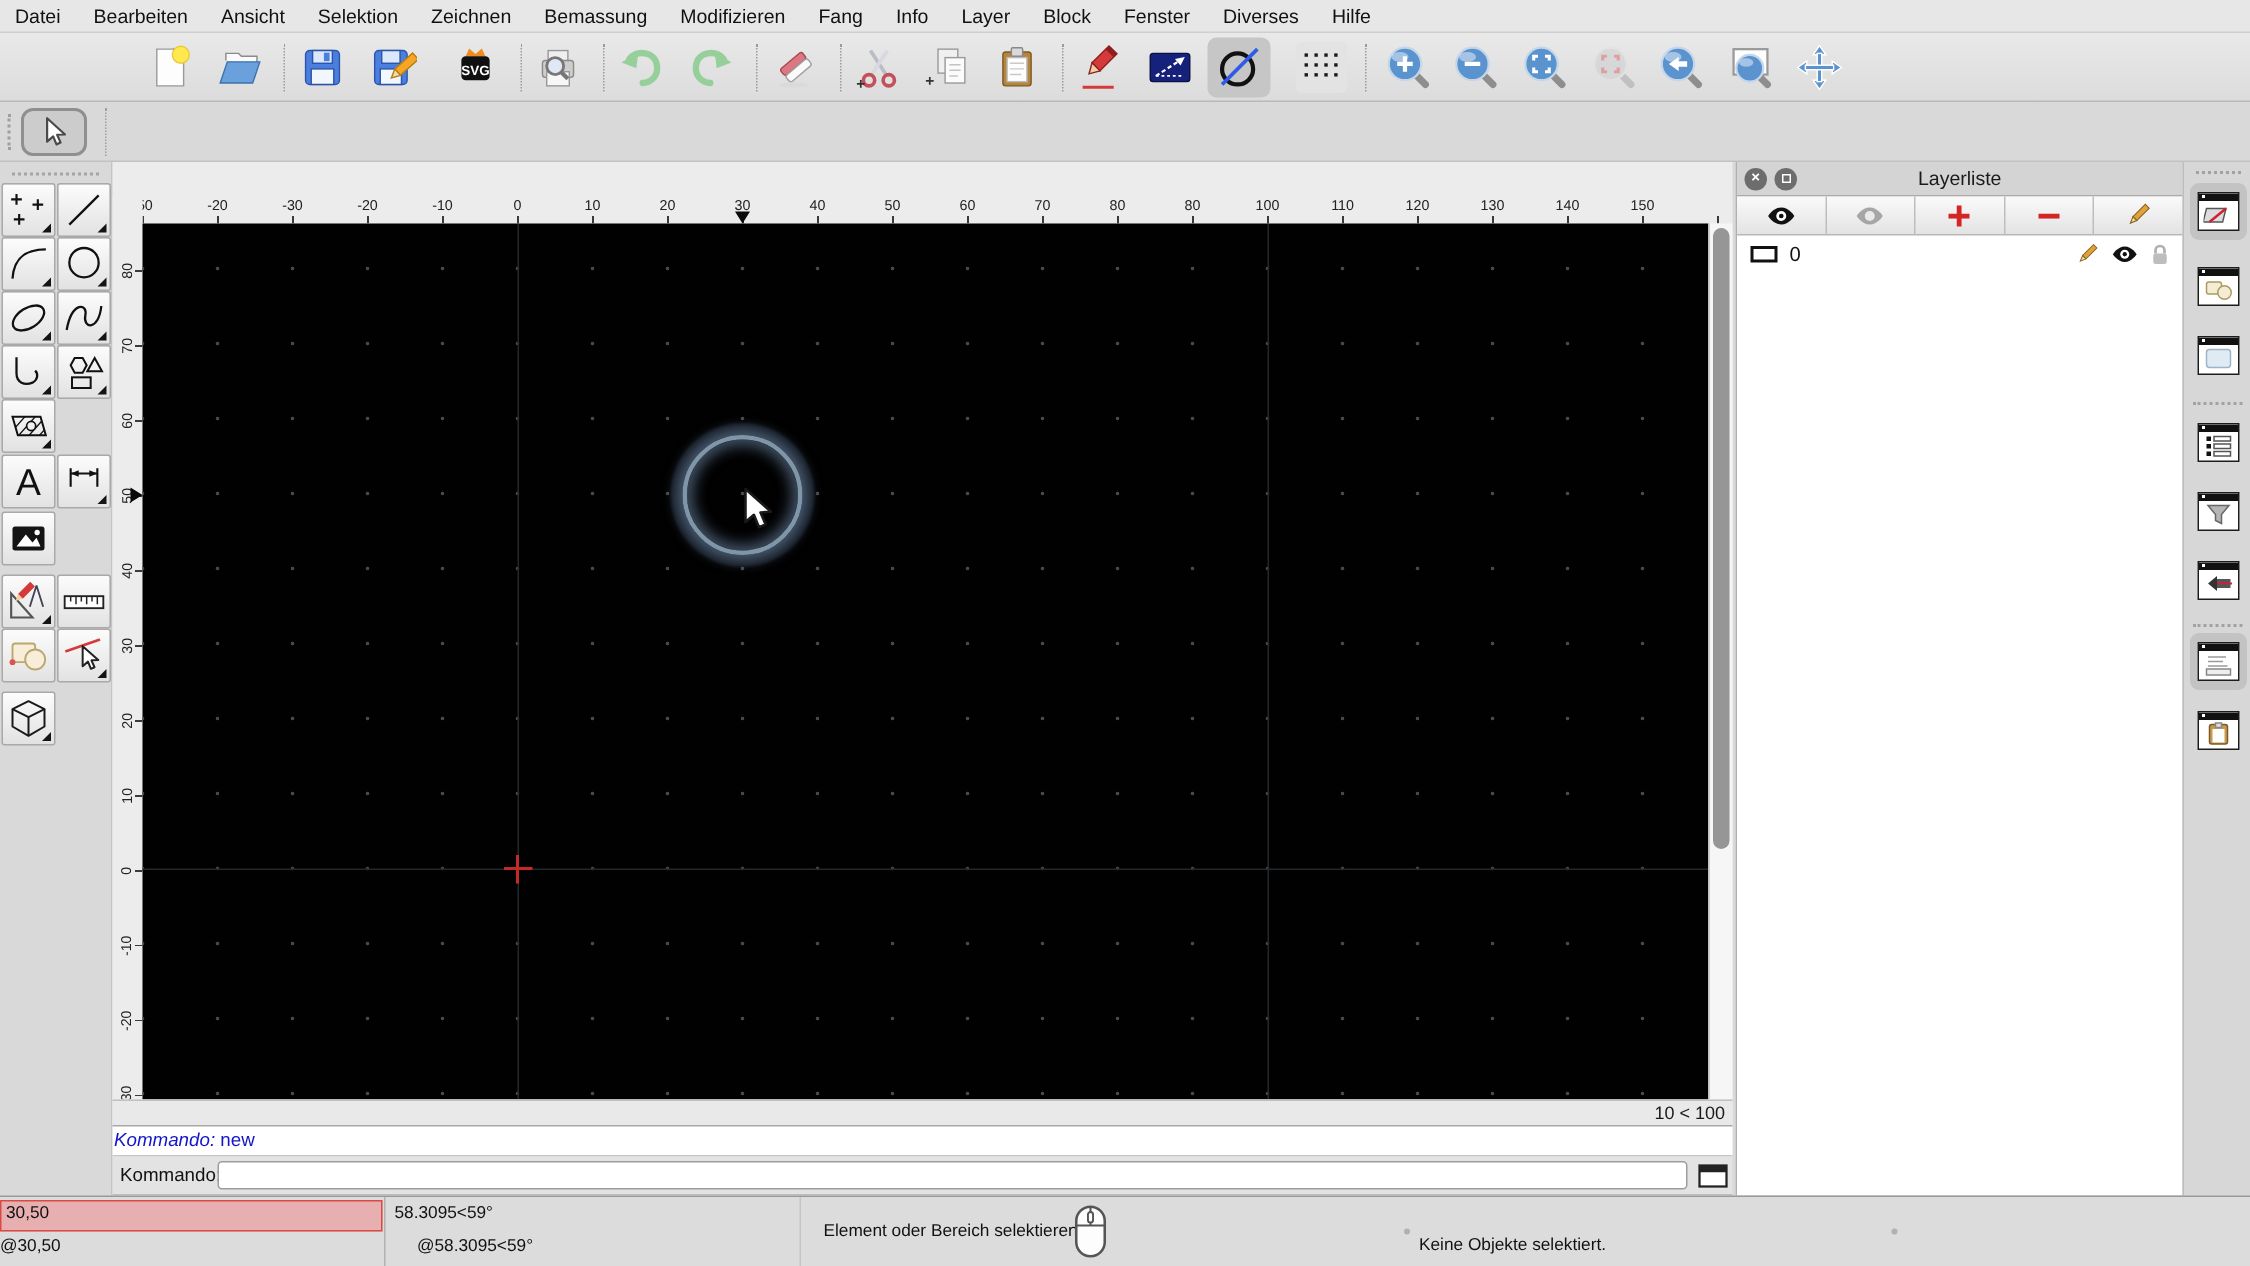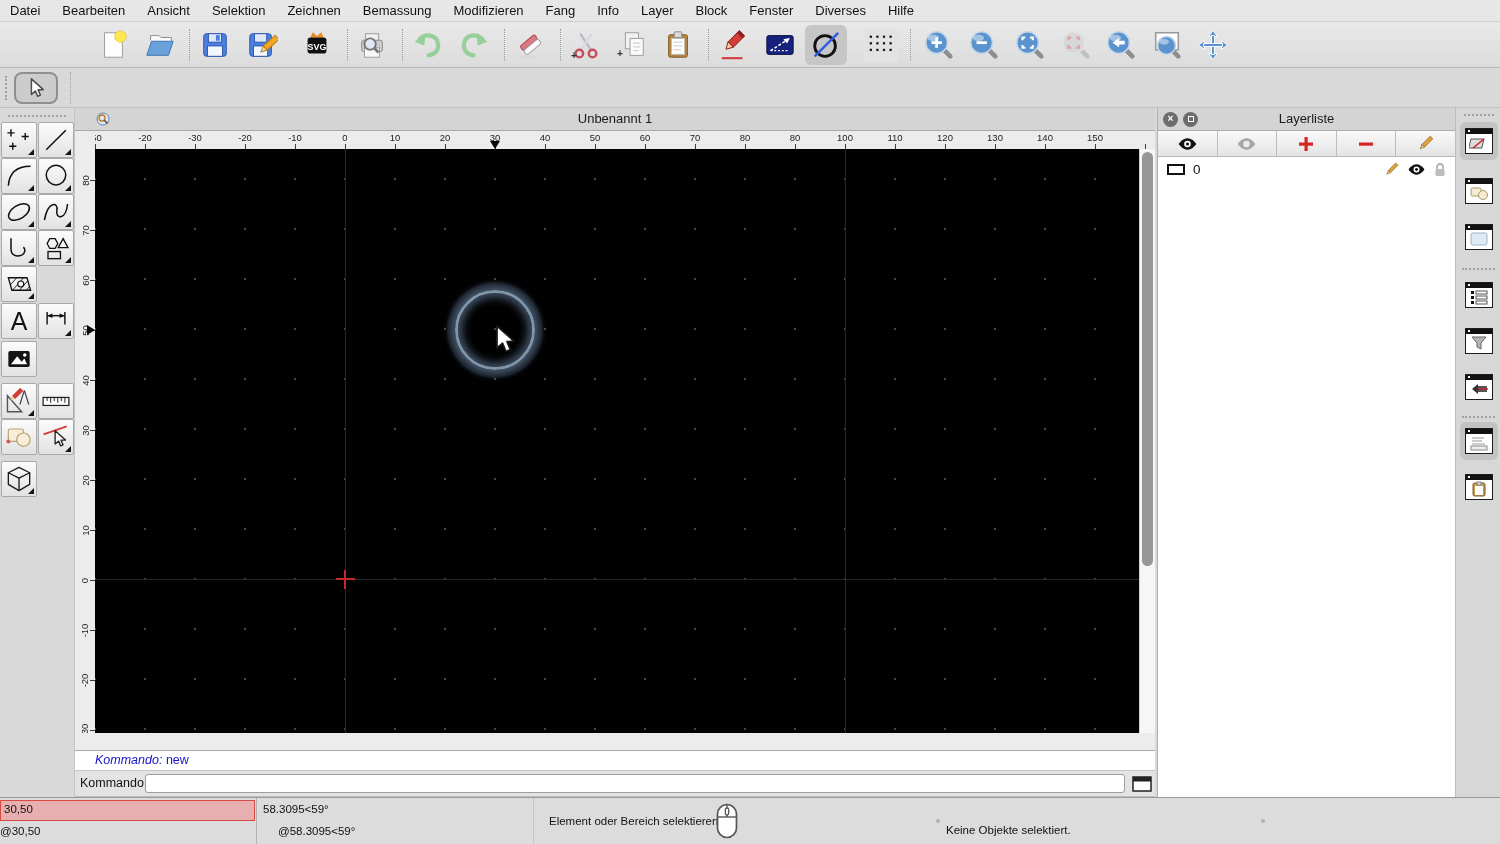--- a/index.html
+++ b/index.html
@@ -109,21 +109,21 @@
   .dock { position:absolute; left:8px; width:30px; height:38px; display:flex; align-items:center; justify-content:center; }
   .dock.active { left:4px; width:38px; background:#c3c3c3; border-radius:6px; }
   .dsep { position:absolute; left:6px; width:33px; border-top:2px dotted #a2a2a2; }
   .mw { width:28px; height:26px; background:#fff; border:1.5px solid #1c1c1c; position:relative; overflow:hidden; }
   .mw .bar { position:absolute; left:0; top:0; right:0; height:4.5px; background:#111; }
   .mw .bar i { position:absolute; left:1.5px; top:1.2px; width:2.4px; height:2.2px; background:#fff; display:block; }
   .mw .mc { position:absolute; left:0; top:4.5px; right:0; bottom:0; display:flex; align-items:center; justify-content:center; }
 
   
   #cmdhist { position:absolute; left:75px; top:750px; width:1080px; height:21px; background:#fff;
-    border-top:1px solid #a8a8a8; border-bottom:1px solid #c6c6c6; font-size:12.5px; line-height:19px; padding-left:20px; color:#1414c8; }
+    border-top:1px solid #a8a8a8; border-bottom:1px solid #c6c6c6; font-size:12.5px; line-height:19px; padding-left:1px; color:#1414c8; }
   #cmdhist .lbl { font-style:italic; }
   #cmdrow { position:absolute; left:75px; top:771px; width:1080px; height:26px; background:#e3e3e3; border-bottom:1px solid #bdbdbd; }
   #cmdrow .lbl { position:absolute; left:5px; top:5px; font-size:12.5px; color:#111; }
   #cmdinput { position:absolute; left:70px; top:3px; width:980px; height:19px; border:1px solid #9d9d9d; border-radius:3px;
     background:#fff; font-size:12px; padding:0 4px; font-family:"Liberation Sans",sans-serif; }
   #cmdbtn { position:absolute; left:1056px; top:4px; width:22px; height:18px; display:flex; align-items:center; justify-content:center; }
 
   
   #statusbar { position:absolute; left:0; top:797px; width:1500px; height:47px; background:#dcdcdc; border-top:1px solid #9a9a9a; font-size:11.5px; }
   .srow { position:absolute; white-space:nowrap; }
@@ -520,28 +520,20 @@
           <g fill="none" stroke="#1a1a1a" stroke-width="1.5" stroke-linejoin="round">
             <polygon points="18,5 30,11 18,17 6,11"></polygon>
             <polyline points="6,11 6,24 18,31 30,24 30,11"></polyline>
             <line x1="18" y1="17" x2="18" y2="31"></line>
           </g>
         </svg>
       </div>
   </div>
 
   <div id="docwin">
-    <div id="doctitle">
-      <span class="dicon"><svg width="15" height="15">
-            <circle cx="7" cy="7" r="6" fill="#dce8f4" stroke="#6a86ac"></circle>
-            <circle cx="6" cy="6" r="3" fill="none" stroke="#c07820" stroke-width="1.3"></circle>
-            <line x1="8.4" y1="8.4" x2="11.6" y2="11.6" stroke="#555" stroke-width="1.6"></line>
-          </svg></span>
-      <span>Unbenannt 1</span>
-    </div>
     <div id="rcorner"></div>
     <div id="hruler">
       <div class="hlabels">
           <span class="hlab">-50</span>
           <span class="hlab">-20</span>
           <span class="hlab">-30</span>
           <span class="hlab">-20</span>
           <span class="hlab">-10</span>
           <span class="hlab">0</span>
           <span class="hlab">10</span>
@@ -612,20 +604,21 @@
       <div id="xhair-h"></div>
       <div id="xhair-v"></div>
       <div id="glowcircle"></div>
       <div id="cursor"><svg width="22" height="30" viewBox="0 0 22 30">
             <path d="M2 1 L2 23 L7.6 18.2 L11 26.5 L15.4 24.6 L12 16.6 L19 16.2 Z" fill="#fff" stroke="#1a1a1a" stroke-width="1.7" stroke-linejoin="round"></path>
           </svg></div>
     </div>
     <div id="vscroll">
         <div id="vthumb"></div>
       </div>
+    <div id="gridstrip"><span>10 &lt; 100</span></div>
   </div>
 
   <div id="layerpanel">
     <div id="lp-title">
       <div class="lp-btn" id="lp-close">×</div>
       <div class="lp-btn" id="lp-undock">
           <i></i>
         </div>
       <span>Layerliste</span>
     </div>

